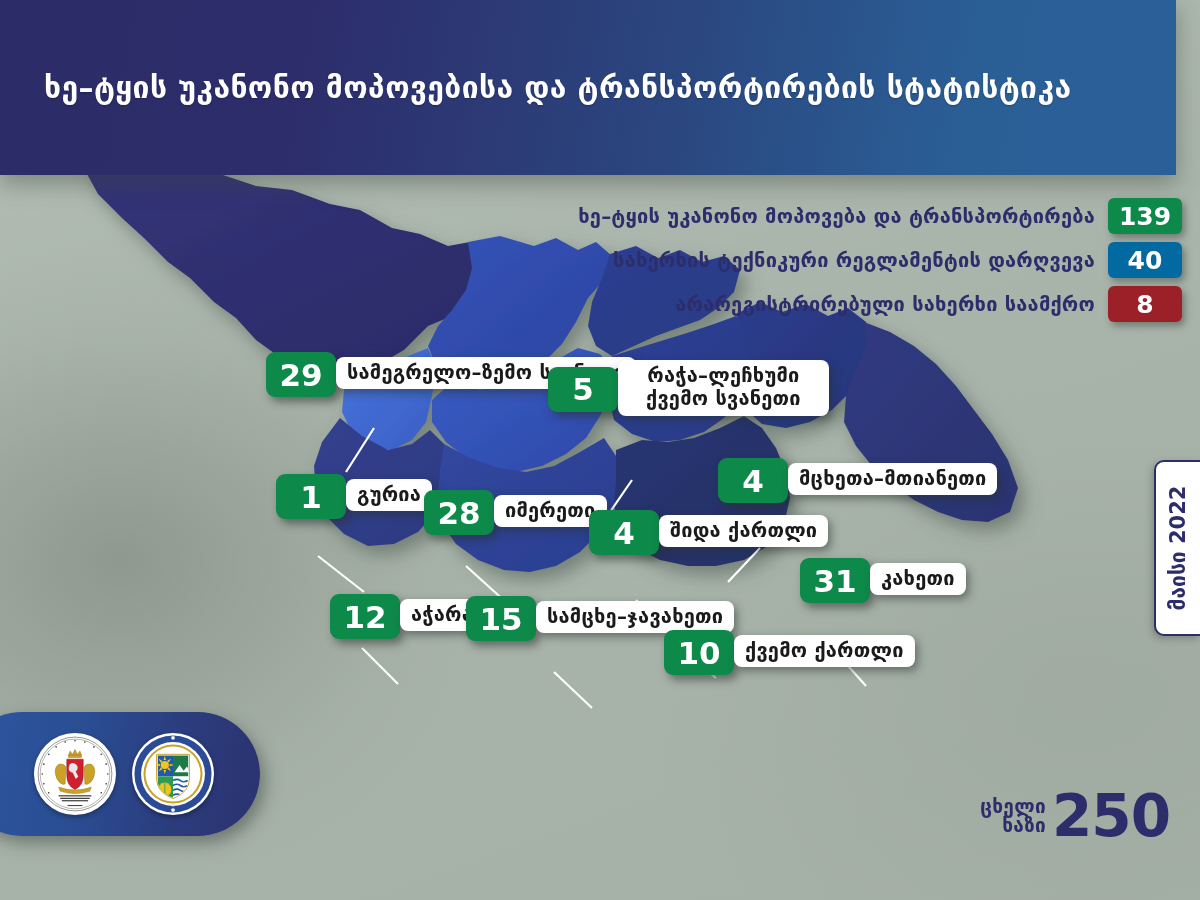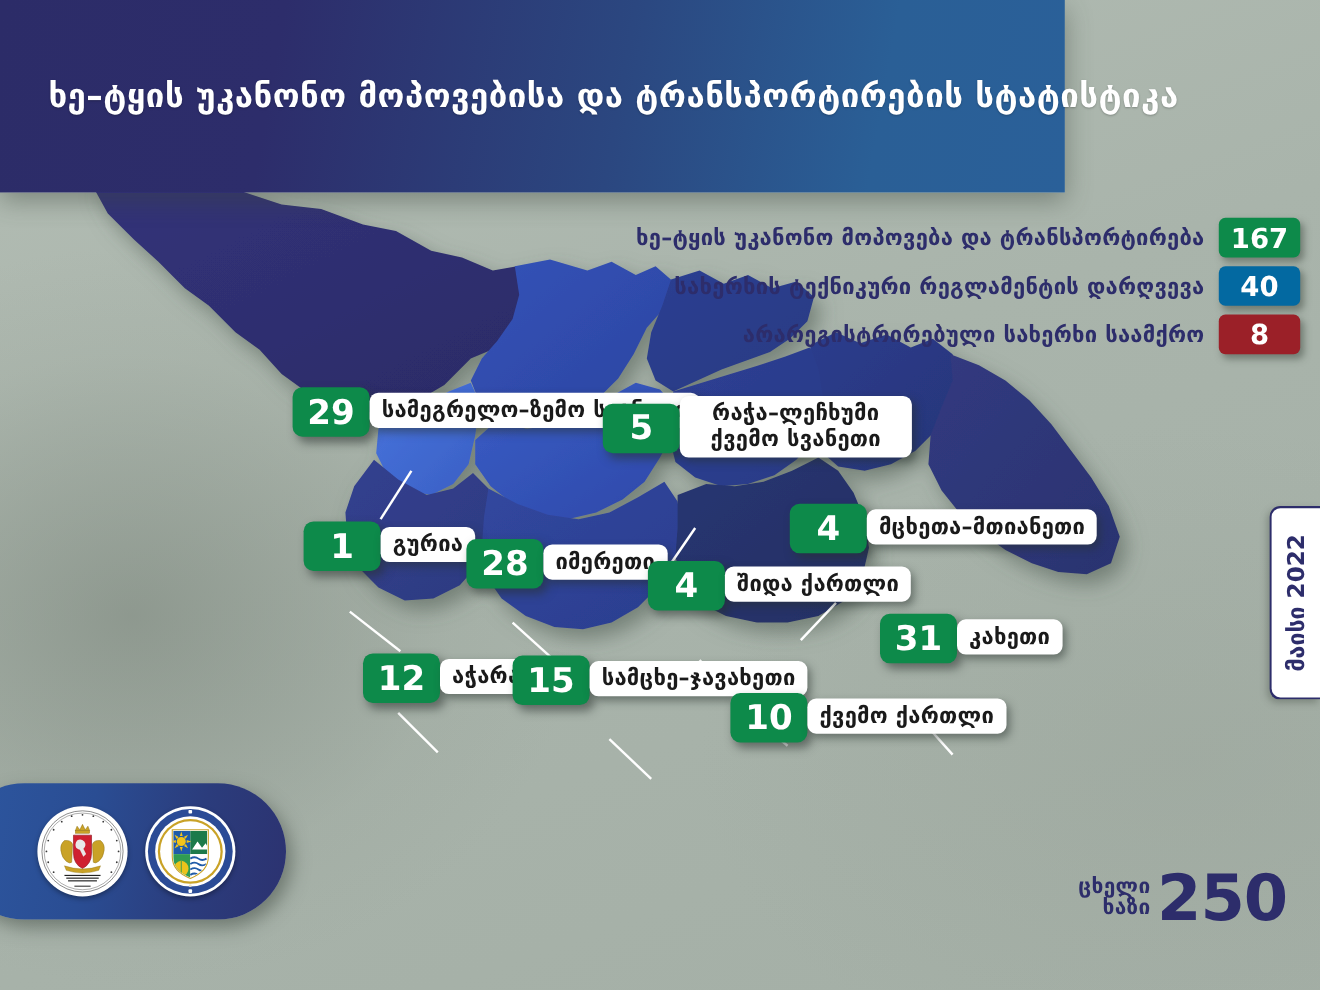--- a/index.html
+++ b/index.html
@@ -14,21 +14,21 @@
   .bg{
     position:absolute;left:0;top:0;width:1200px;height:900px;
     background:
       radial-gradient(ellipse 520px 430px at 120px 560px, rgba(120,130,120,.55) 0%, rgba(150,160,150,.18) 55%, rgba(170,181,173,0) 78%),
       radial-gradient(ellipse 620px 420px at 1080px 690px, rgba(150,160,150,.35) 0%, rgba(170,181,173,0) 72%),
       linear-gradient(160deg,#b3bdb4 0%,#a9b4ab 45%,#a4afa6 100%);
   }
 
   
   .header{
-    position:absolute;left:0;top:0;width:968px;height:175px;
+    position:absolute;left:0;top:0;width:1176px;height:175px;
     background:linear-gradient(100deg,#2c2c68 0%,#2d2d6b 26%,#2b4780 58%,#2a5f96 82%,#2a6099 100%);
     display:flex;align-items:center;
     box-shadow:0 8px 22px rgba(60,70,60,.45);
     z-index:6;
   }
   .header-title{
     color:#fff;font-size:30px;font-weight:bold;letter-spacing:.4px;
     padding-left:44px;white-space:nowrap;
     text-shadow:0 1px 2px rgba(0,0,0,.25);
   }
@@ -298,21 +298,21 @@
   </div>
 
   <div class="callout al-c" style="left:800px;top:558px;">
     <div class="cnum">31</div>
     <div class="cname gap">კახეთი</div>
   </div>
 
   <div class="legend">
     <div class="legend-row">
       <div class="legend-label">ხე–ტყის უკანონო მოპოვება და ტრანსპორტირება</div>
-      <div class="legend-badge" style="background:#0d8a4a;">167</div>
+      <div class="legend-badge" style="background:#0d8a4a;">139</div>
     </div>
     <div class="legend-row">
       <div class="legend-label">სახერხის ტექნიკური რეგლამენტის დარღვევა</div>
       <div class="legend-badge" style="background:#0369a1;">40</div>
     </div>
     <div class="legend-row">
       <div class="legend-label">არარეგისტრირებული სახერხი საამქრო</div>
       <div class="legend-badge" style="background:#9b2028;">8</div>
     </div>
   </div>

